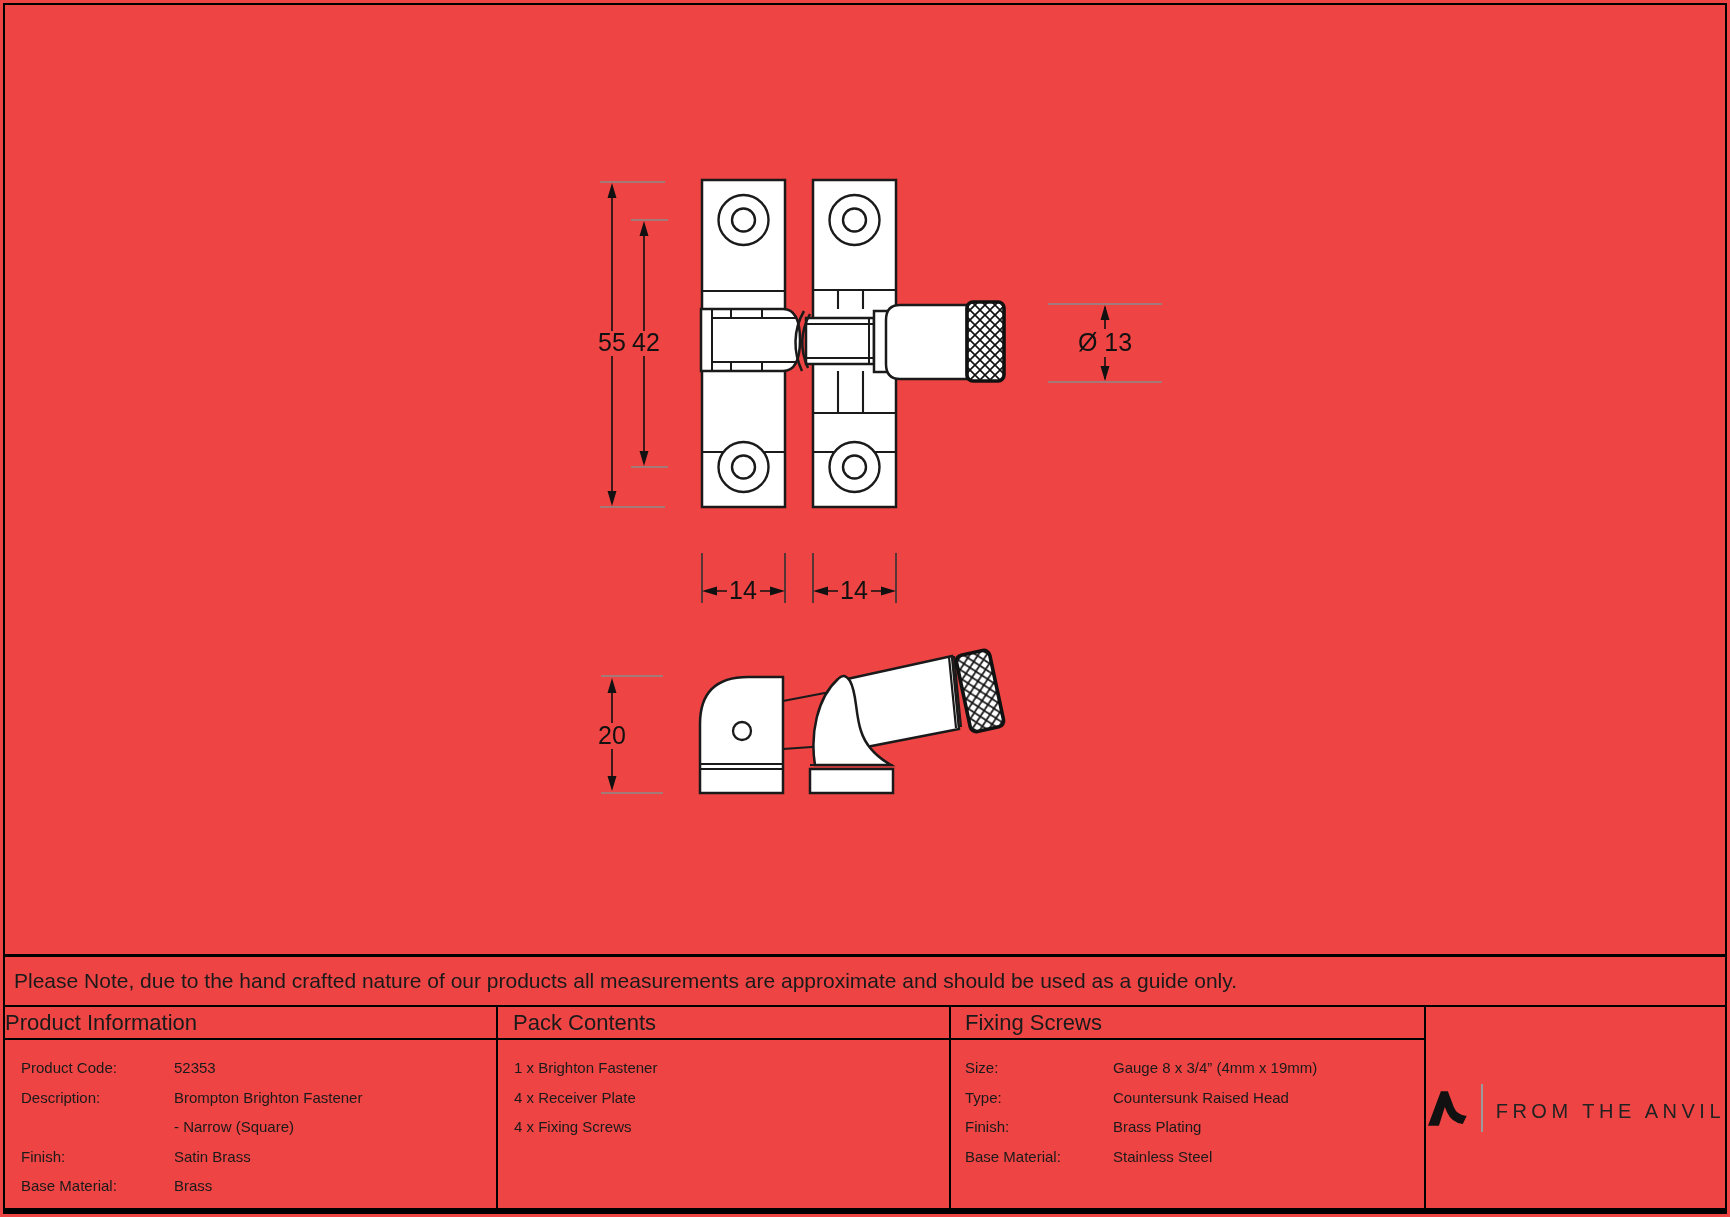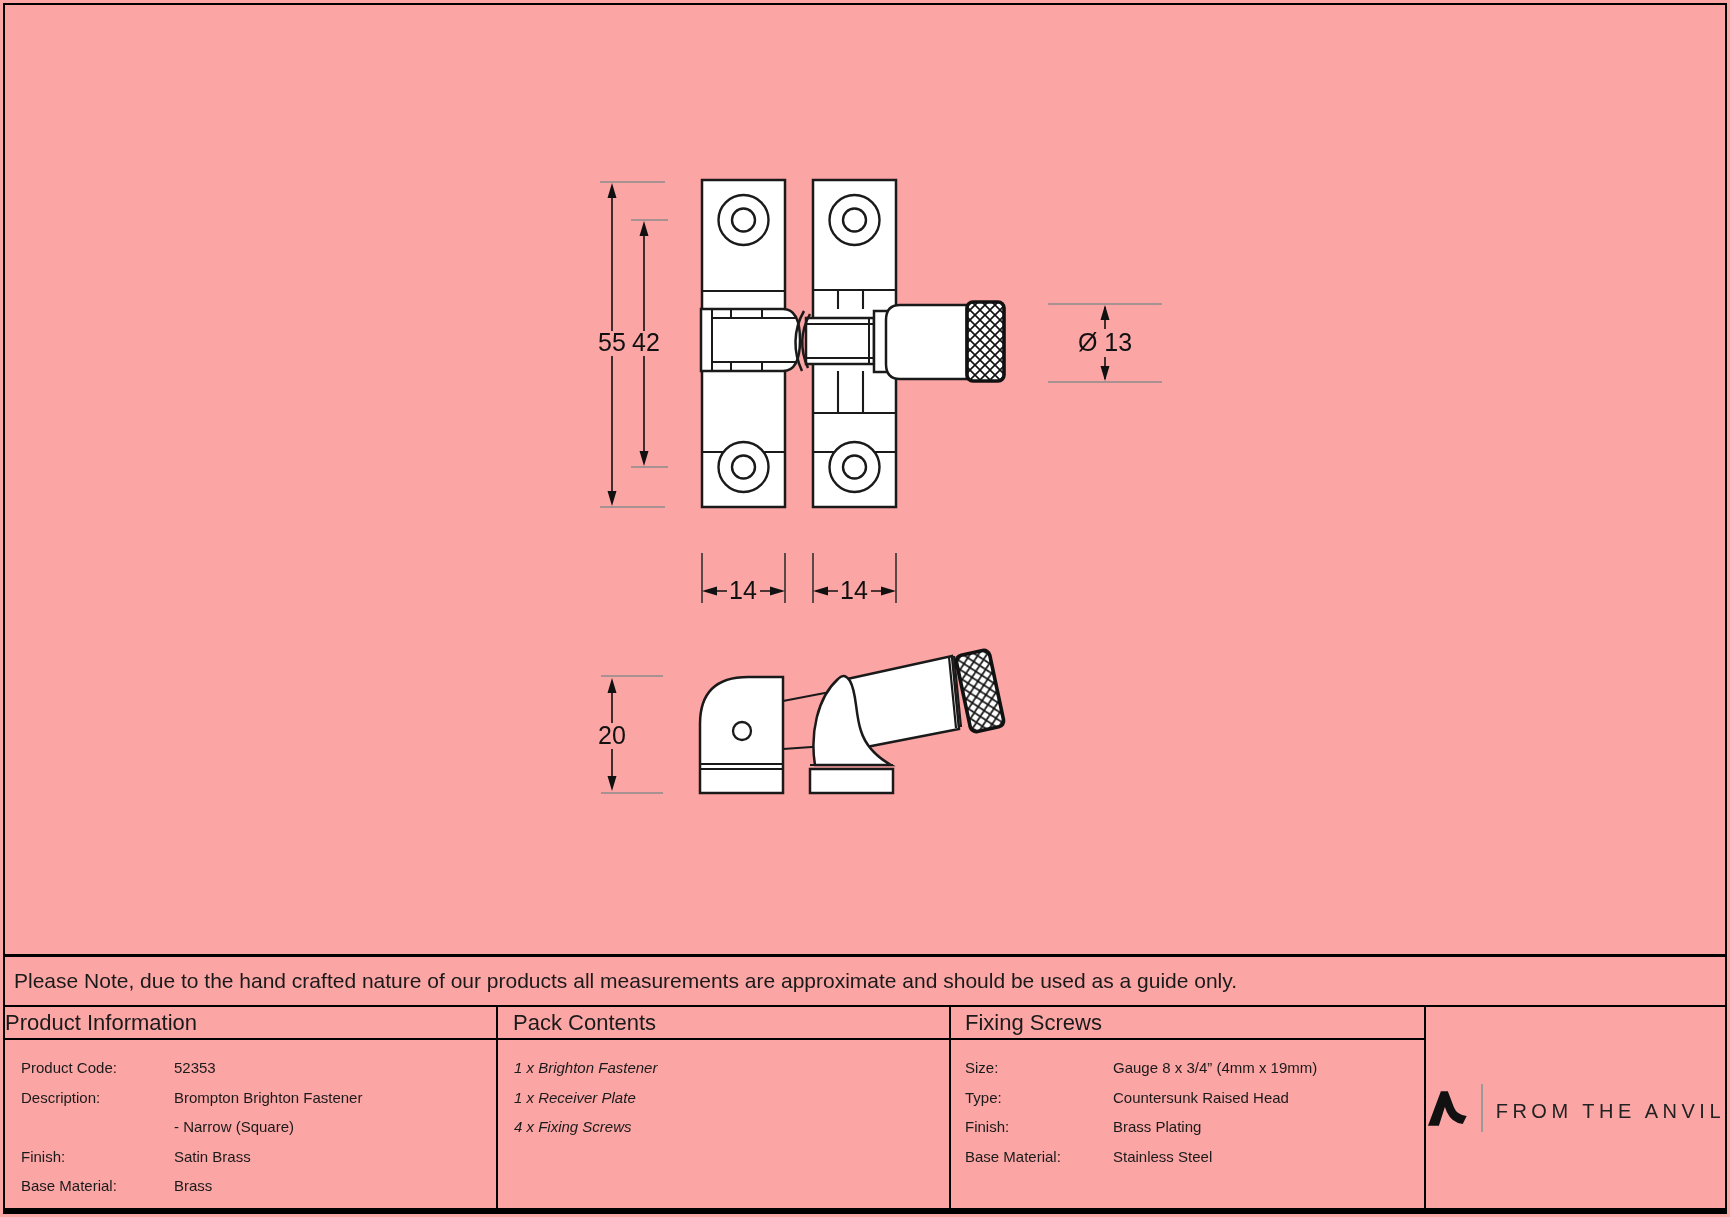--- a/index.html
+++ b/index.html
@@ -1,16 +1,16 @@
 <!DOCTYPE html>
 <html><head>
 <meta charset="utf-8">
 <style>
   html,body{margin:0;padding:0;background:#fff;}
-  .page{position:relative;width:1730px;height:1217px;background:#fca5a5;
+  .page{position:relative;width:1730px;height:1217px;background:#ef4444;
         font-family:"Liberation Sans",sans-serif;color:#1a1a1a;overflow:hidden;}
   .frame{position:absolute;inset:3px;border:2px solid #000;pointer-events:none;}
   .hline,.vline{position:absolute;background:#000;}
   .drawing-svg{position:absolute;left:0;top:0;}
   .note-row{position:absolute;left:5px;top:957px;width:1720px;height:48px;
             display:flex;align-items:center;padding-left:9px;box-sizing:border-box;font-size:21px;}
   .hdr{position:absolute;top:1007px;height:31px;display:flex;align-items:center;
        box-sizing:border-box;font-size:22px;}
   .cellbody{position:absolute;top:1040px;box-sizing:border-box;font-size:15px;}
   .kv{display:flex;line-height:29.6px;}
@@ -185,23 +185,23 @@
     <div class="kv">
       <span class="lbl">Finish:</span>
       <span class="val">Satin Brass</span>
     </div>
     <div class="kv">
       <span class="lbl">Base Material:</span>
       <span class="val">Brass</span>
     </div>
   </div>
 
-  <div class="cellbody" style="left:498px;width:451px;padding:13px 0 0 16px;font-style:italic;">
+  <div class="cellbody" style="left:498px;width:451px;padding:13px 0 0 16px;">
     <div class="pitem">1 x Brighton Fastener</div>
-    <div class="pitem">1 x Receiver Plate</div>
+    <div class="pitem">4 x Receiver Plate</div>
     <div class="pitem">4 x Fixing Screws</div>
   </div>
 
   <div class="cellbody" style="left:951px;width:554px;padding:13px 6px 0 14px;">
     <div class="kv kv3">
       <span class="lbl">Size:</span>
       <span class="val">Gauge 8 x 3/4” (4mm x 19mm)</span>
     </div>
     <div class="kv kv3">
       <span class="lbl">Type:</span>

